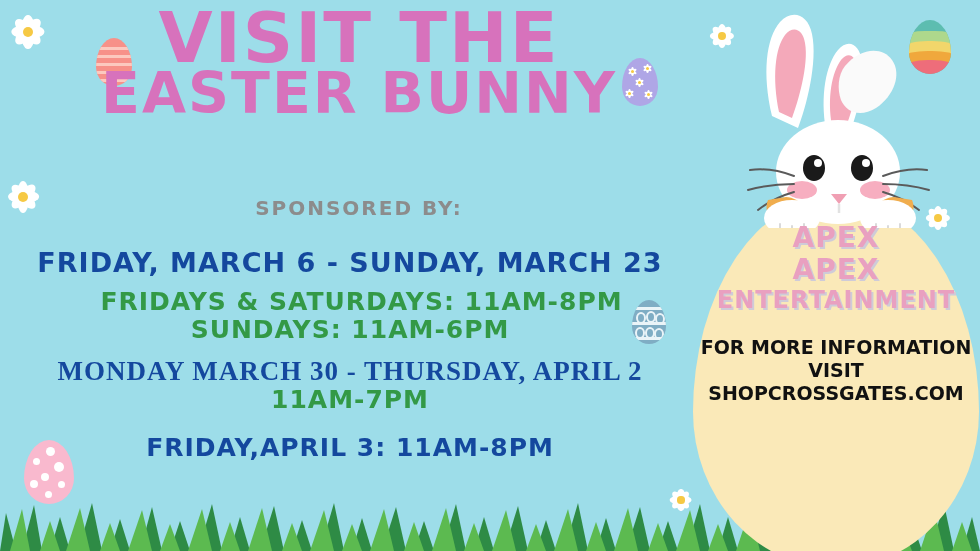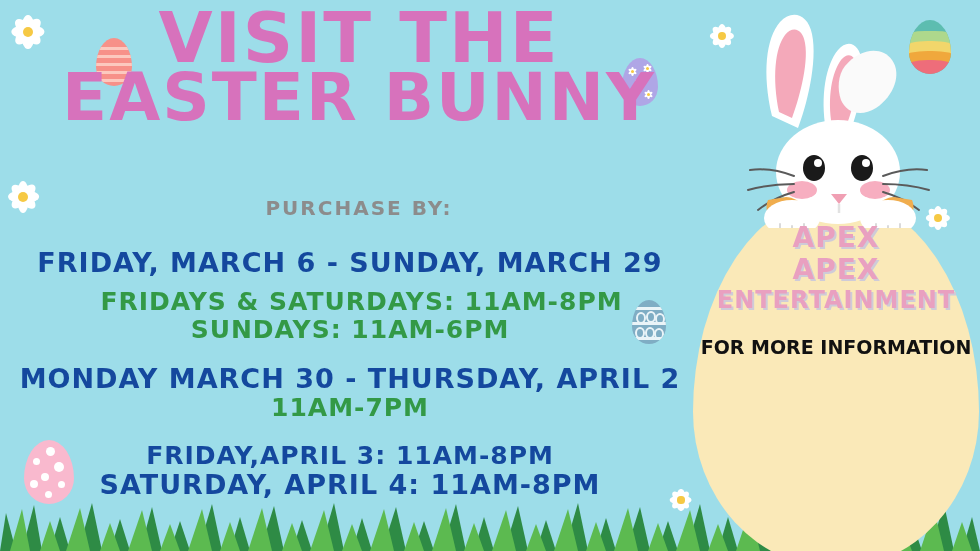--- a/index.html
+++ b/index.html
@@ -72,21 +72,21 @@
     position:absolute;left:0;top:6px;width:718px;
     text-align:center;
     color:#D772BC;
     font-weight:bold;
     font-family:"DejaVu Sans",sans-serif;
     letter-spacing:2px;
     line-height:0.93;
     z-index:6;
   }
   .headline .l1{display:block;font-size:70px;}
-  .headline .l2{display:block;font-size:66px;margin-top:-4px;}
+  .headline .l2{display:block;font-size:57px;margin-top:-4px;}
 
   .sponsor-row{
     position:absolute;left:0;top:196px;width:718px;
     display:flex;align-items:center;justify-content:center;gap:14px;
     z-index:6;
   }
   .sponsor-label{
     color:#8C8C8C;font-weight:bold;font-size:20px;letter-spacing:2px;
     font-family:"DejaVu Sans",sans-serif;
   }
@@ -102,21 +102,21 @@
   .schedule{position:absolute;left:0;top:248px;width:700px;text-align:center;z-index:6;}
   .sch-line{
     font-family:"DejaVu Sans",sans-serif;font-weight:bold;
     letter-spacing:1px;line-height:1.12;
   }
   .navy{color:#14489E;}
   .green{color:#339946;}
   .s-big{font-size:27px;}
   .s-mid{font-size:25px;}
   .gap-a{margin-top:10px;padding-left:23px;}
-  .gap-b{margin-top:20px;}
+  .gap-b{margin-top:12px;font-family:Liberation Serif, serif;}
   .gap-c{margin-top:20px;}
 
   
   .bigegg{
     position:absolute;left:693px;top:196px;width:286px;height:372px;
     background:#FAE9B8;
     border-radius:50% 50% 50% 50% / 58% 58% 42% 42%;
     z-index:4;
   }
   .egg-text{
@@ -266,31 +266,30 @@
       <div class="dot" style="left:21px;top:51px;width:7px;height:7px;"></div>
     </div>
   </div>
 
   <div class="headline">
     <span class="l1">VISIT THE</span>
     <span class="l2">EASTER BUNNY</span>
   </div>
 
   <div class="sponsor-row">
-    <div class="sponsor-label">PURCHASE BY:</div>
+    <div class="sponsor-label">SPONSORED BY:</div>
   </div>
 
   <div class="schedule">
-    <div class="sch-line navy s-big">FRIDAY, MARCH 6 - SUNDAY, MARCH 29</div>
+    <div class="sch-line navy s-big">FRIDAY, MARCH 6 - SUNDAY, MARCH 23</div>
     <div class="sch-line green s-mid gap-a">FRIDAYS &amp; SATURDAYS: 11AM-8PM</div>
     <div class="sch-line green s-mid">SUNDAYS: 11AM-6PM</div>
     <div class="sch-line navy s-big gap-b">MONDAY MARCH 30 - THURSDAY, APRIL 2</div>
     <div class="sch-line green s-mid">11AM-7PM</div>
     <div class="sch-line navy s-mid gap-c">FRIDAY,APRIL 3: 11AM-8PM</div>
-    <div class="sch-line navy s-big">SATURDAY, APRIL 4: 11AM-8PM</div>
   </div>
 
   <div class="bigegg"></div>
 
   <svg class="bunny" viewBox="0 0 196 224" xmlns="http://www.w3.org/2000/svg">
 
     <g>
       <path d="M30 112 C20 70 24 34 38 18 C50 5 66 10 70 30 C76 58 64 104 56 124 Z" fill="#FFFFFF"></path>
       <path d="M37 108 C30 74 33 44 43 31 C51 21 61 25 63 39 C67 61 56 98 50 114 Z" fill="#F4A9BA"></path>
     </g>
@@ -346,20 +345,21 @@
   </svg>
 
   <div class="egg-text">
     <div class="near-block">
       <span class="n1">APEX</span>
       <span class="n2">APEX</span>
       <span class="n3">ENTERTAINMENT</span>
     </div>
     <div class="info-block">
       <div>FOR MORE INFORMATION</div>
+      <div>VISIT SHOPCROSSGATES.COM</div>
     </div>
   </div>
 
   <svg class="grass" viewBox="0 0 980 56" preserveAspectRatio="none" xmlns="http://www.w3.org/2000/svg">
     <g fill="#2E8B45">
       <path d="M0 56 L6 18 L16 56 Z"></path>
         <path d="M22 56 L34 10 L42 56 Z"></path>
       <path d="M50 56 L60 22 L70 56 Z"></path>
         <path d="M78 56 L92 8 L102 56 Z"></path>
       <path d="M110 56 L120 24 L130 56 Z"></path>

